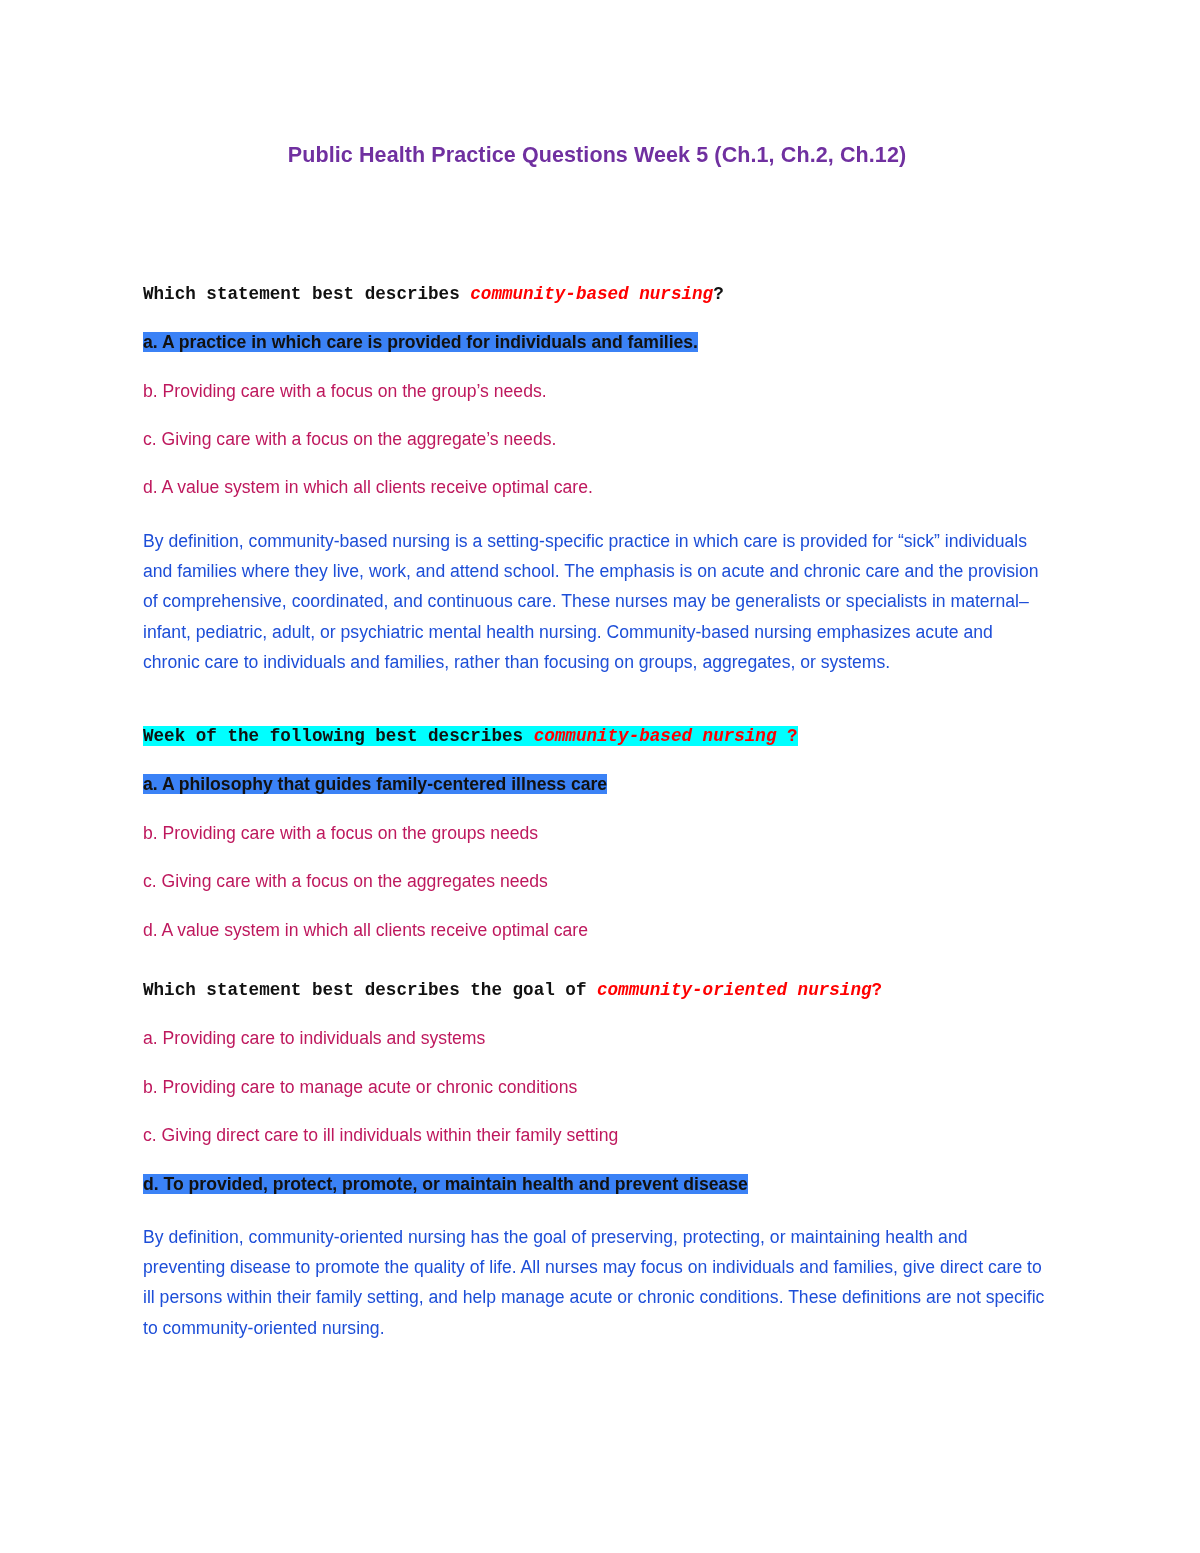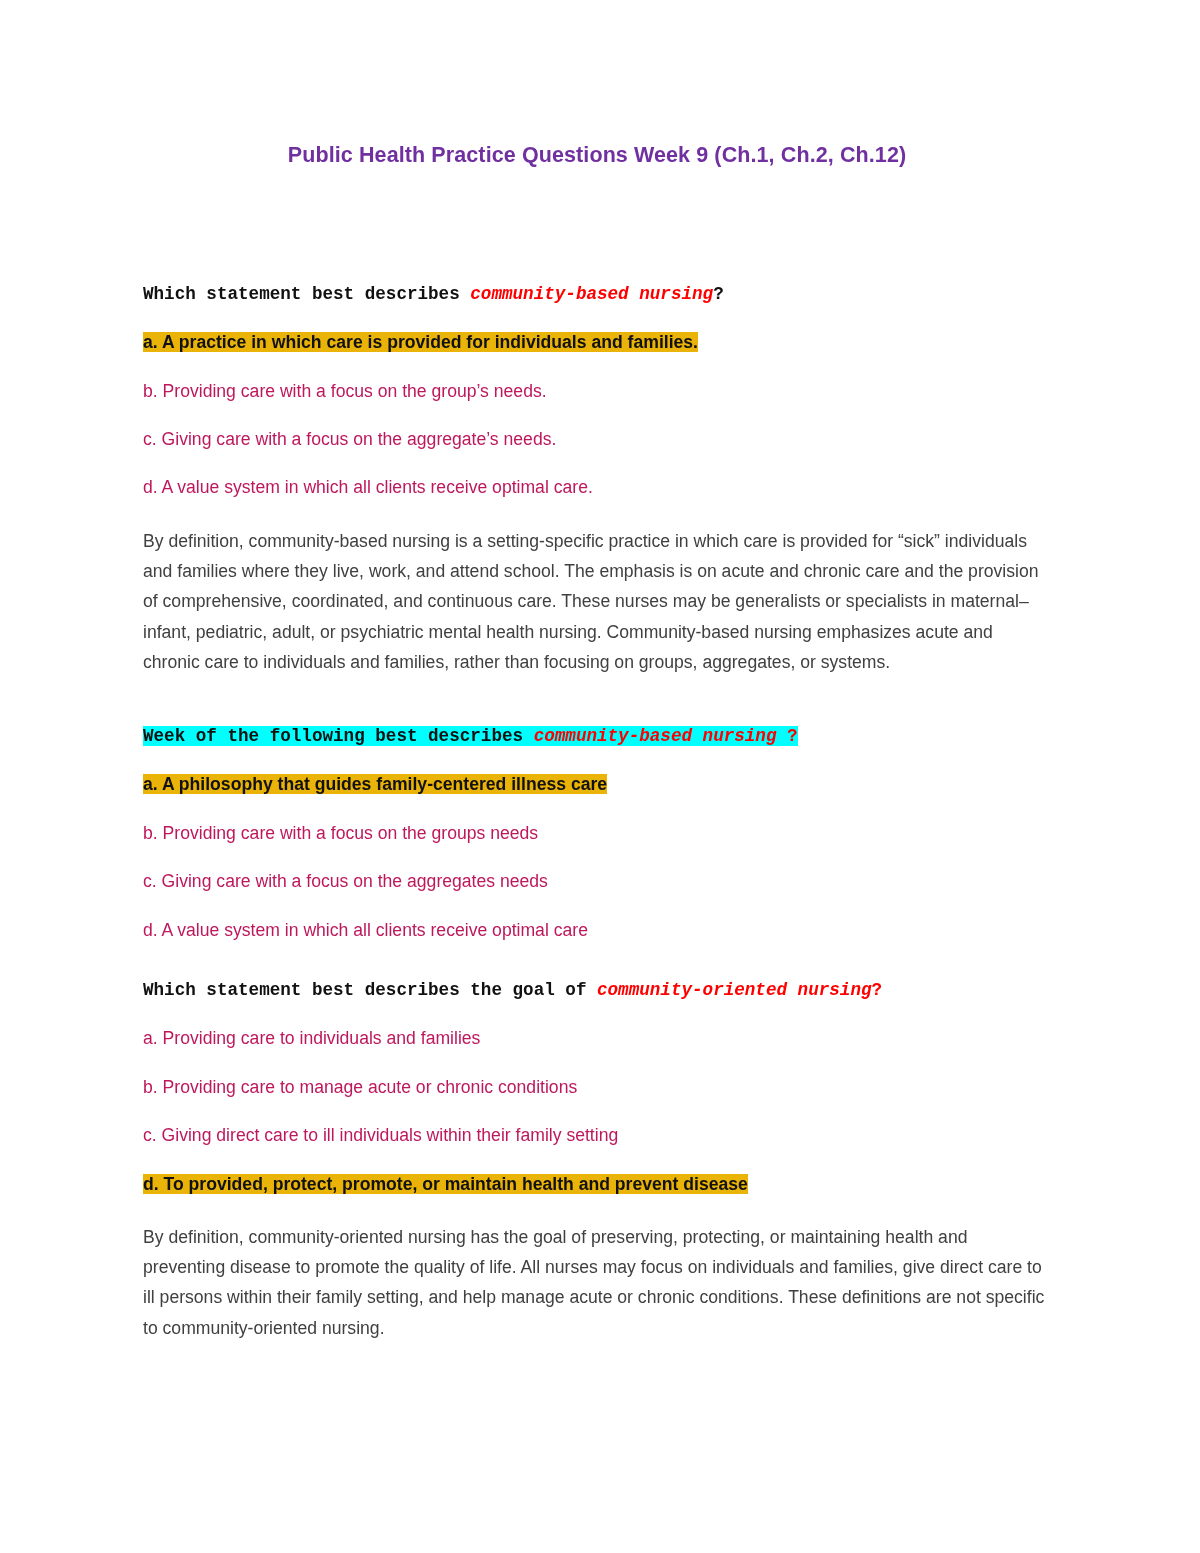--- a/index.html
+++ b/index.html
@@ -74,52 +74,52 @@
     color: #ff0000;
     font-style: italic;
     font-weight: bold;
   }
   .q-line .q-mark-red {
     color: #ff0000;
     font-weight: bold;
     font-style: normal;
   }
   .hl-cyan { background-color: #00ffff; }
-  .hl-yellow { background-color: #eab308; text-align: right; }
+  .hl-yellow { background-color: #3b82f6; text-align: right; }
 
   .opt {
     margin: 0;
     padding-top: 22px;
     font-size: 17.6px;
     line-height: 1.5;
     font-weight: normal;
     color: #be185d;
   }
   .opt.bold-opt { font-weight: bold; color: #111111; }
 
   .explain {
     margin: 0;
     padding-top: 25px;
     font-size: 17.6px;
     line-height: 1.72;
-    color: #404040;
+    color: #1d4ed8;
     width: 905px;
     text-align: left;
   }
 
   .block-gap { height: 46px; }
   .block-gap-sm { height: 34px; }
 </style>
 </head>
 <body>
 
 <div class="page">
   <div class="content">
 
-    <h1 class="doc-title">Public Health Practice Questions Week 9 (Ch.1, Ch.2, Ch.12)</h1>
+    <h1 class="doc-title">Public Health Practice Questions Week 5 (Ch.1, Ch.2, Ch.12)</h1>
 
     <div class="spacer-1"></div>
 
 
     <div class="spacer-2"></div>
 
     <div id="questions">
         <div class="q-block">
           <p class="q-line"><span><span>Which statement best describes </span><span class="em-red">community-based nursing</span><span class="">?</span></span></p>
           <p class="opt bold-opt"><span class="hl-yellow">a. A practice in which care is provided for individuals and families.</span></p>
@@ -132,21 +132,21 @@
         <div class="q-block">
           <p class="q-line"><span class="hl-cyan"><span>Week of the following best describes </span><span class="em-red">community-based nursing</span><span class="q-mark-red"> ?</span></span></p>
           <p class="opt bold-opt"><span class="hl-yellow">a. A philosophy that guides family-centered illness care</span></p>
           <p class="opt"><span>b. Providing care with a focus on the groups needs</span></p>
           <p class="opt"><span>c. Giving care with a focus on the aggregates needs</span></p>
           <p class="opt"><span>d. A value system in which all clients receive optimal care</span></p>
         </div>
         <div class="block-gap-sm"></div>
         <div class="q-block">
           <p class="q-line"><span><span>Which statement best describes the goal of </span><span class="em-red">community-oriented nursing</span><span class="q-mark-red">?</span></span></p>
-          <p class="opt"><span>a. Providing care to individuals and families</span></p>
+          <p class="opt"><span>a. Providing care to individuals and systems</span></p>
           <p class="opt"><span>b. Providing care to manage acute or chronic conditions</span></p>
           <p class="opt"><span>c. Giving direct care to ill individuals within their family setting</span></p>
           <p class="opt bold-opt"><span class="hl-yellow">d. To provided, protect, promote, or maintain health and prevent disease</span></p>
           <p class="explain">By definition, community-oriented nursing has the goal of preserving, protecting, or maintaining health and preventing disease to promote the quality of life. All nurses may focus on individuals and families, give direct care to ill persons within their family setting, and help manage acute or chronic conditions. These definitions are not specific to community-oriented nursing.</p>
         </div>
       </div>
 
   </div>
 </div>
 

